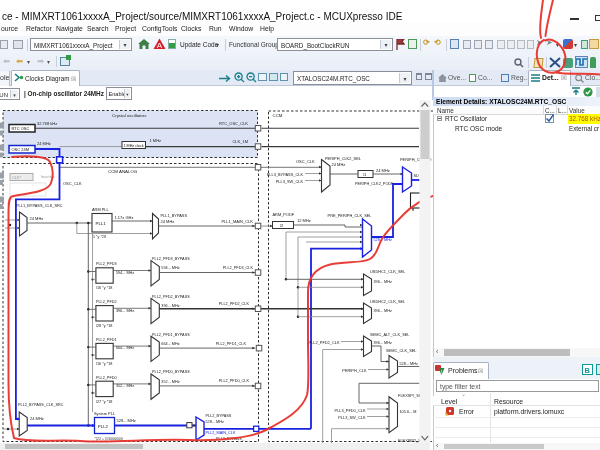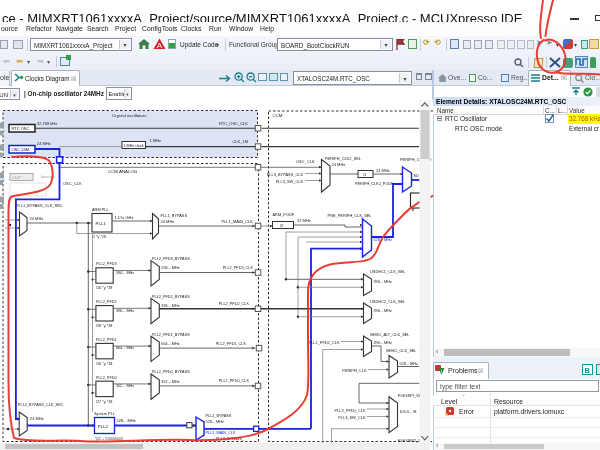--- a/index.html
+++ b/index.html
@@ -9,21 +9,21 @@
 .t{position:absolute;white-space:nowrap;color:#1c1c1c;}
 .combo{position:absolute;background:#fff;border:1px solid #8a8f99;}
 .combo .arr{position:absolute;right:1px;top:1px;bottom:1px;width:11px;background:#eef1f6;border-left:1px solid #c6cad2;color:#444;text-align:center;}
 .sep{position:absolute;width:1px;background:#c9cfda;}
 .ico{position:absolute;}
 </style>
 </head>
 <body>
 <div class="abs" style="left:0;top:0;width:600px;height:450px;background:#fff;">
 
-<div class="t" style="left:2px;top:11px;font-size:13px;color:#111;">ce - MIMXRT1061xxxxA_Project/source/MIMXRT1061xxxxA_Project.c - MCUXpresso IDE</div>
+<div class="t" style="left:2px;top:11px;font-size:10px;color:#111;">ce - MIMXRT1061xxxxA_Project/source/MIMXRT1061xxxxA_Project.c - MCUXpresso IDE</div>
 <div class="abs" style="left:570px;top:18px;width:9px;height:1.5px;background:#333;"></div>
 <div class="abs" style="left:595px;top:15px;width:5px;height:6px;border:1.5px solid #333;border-right:none;"></div>
 
 <div class="abs" style="left:0;top:22px;width:600px;height:14px;background:#fdfdfd;"></div>
 <div class="t" style="left:1px;top:25px;font-size:6.8px;">ource</div>
 <div class="t" style="left:26px;top:25px;font-size:6.8px;">Refactor</div>
 <div class="t" style="left:56px;top:25px;font-size:6.8px;">Navigate</div>
 <div class="t" style="left:87px;top:25px;font-size:6.8px;">Search</div>
 <div class="t" style="left:115px;top:25px;font-size:6.8px;">Project</div>
 <div class="t" style="left:142px;top:25px;font-size:6.8px;">ConfigTools</div>

